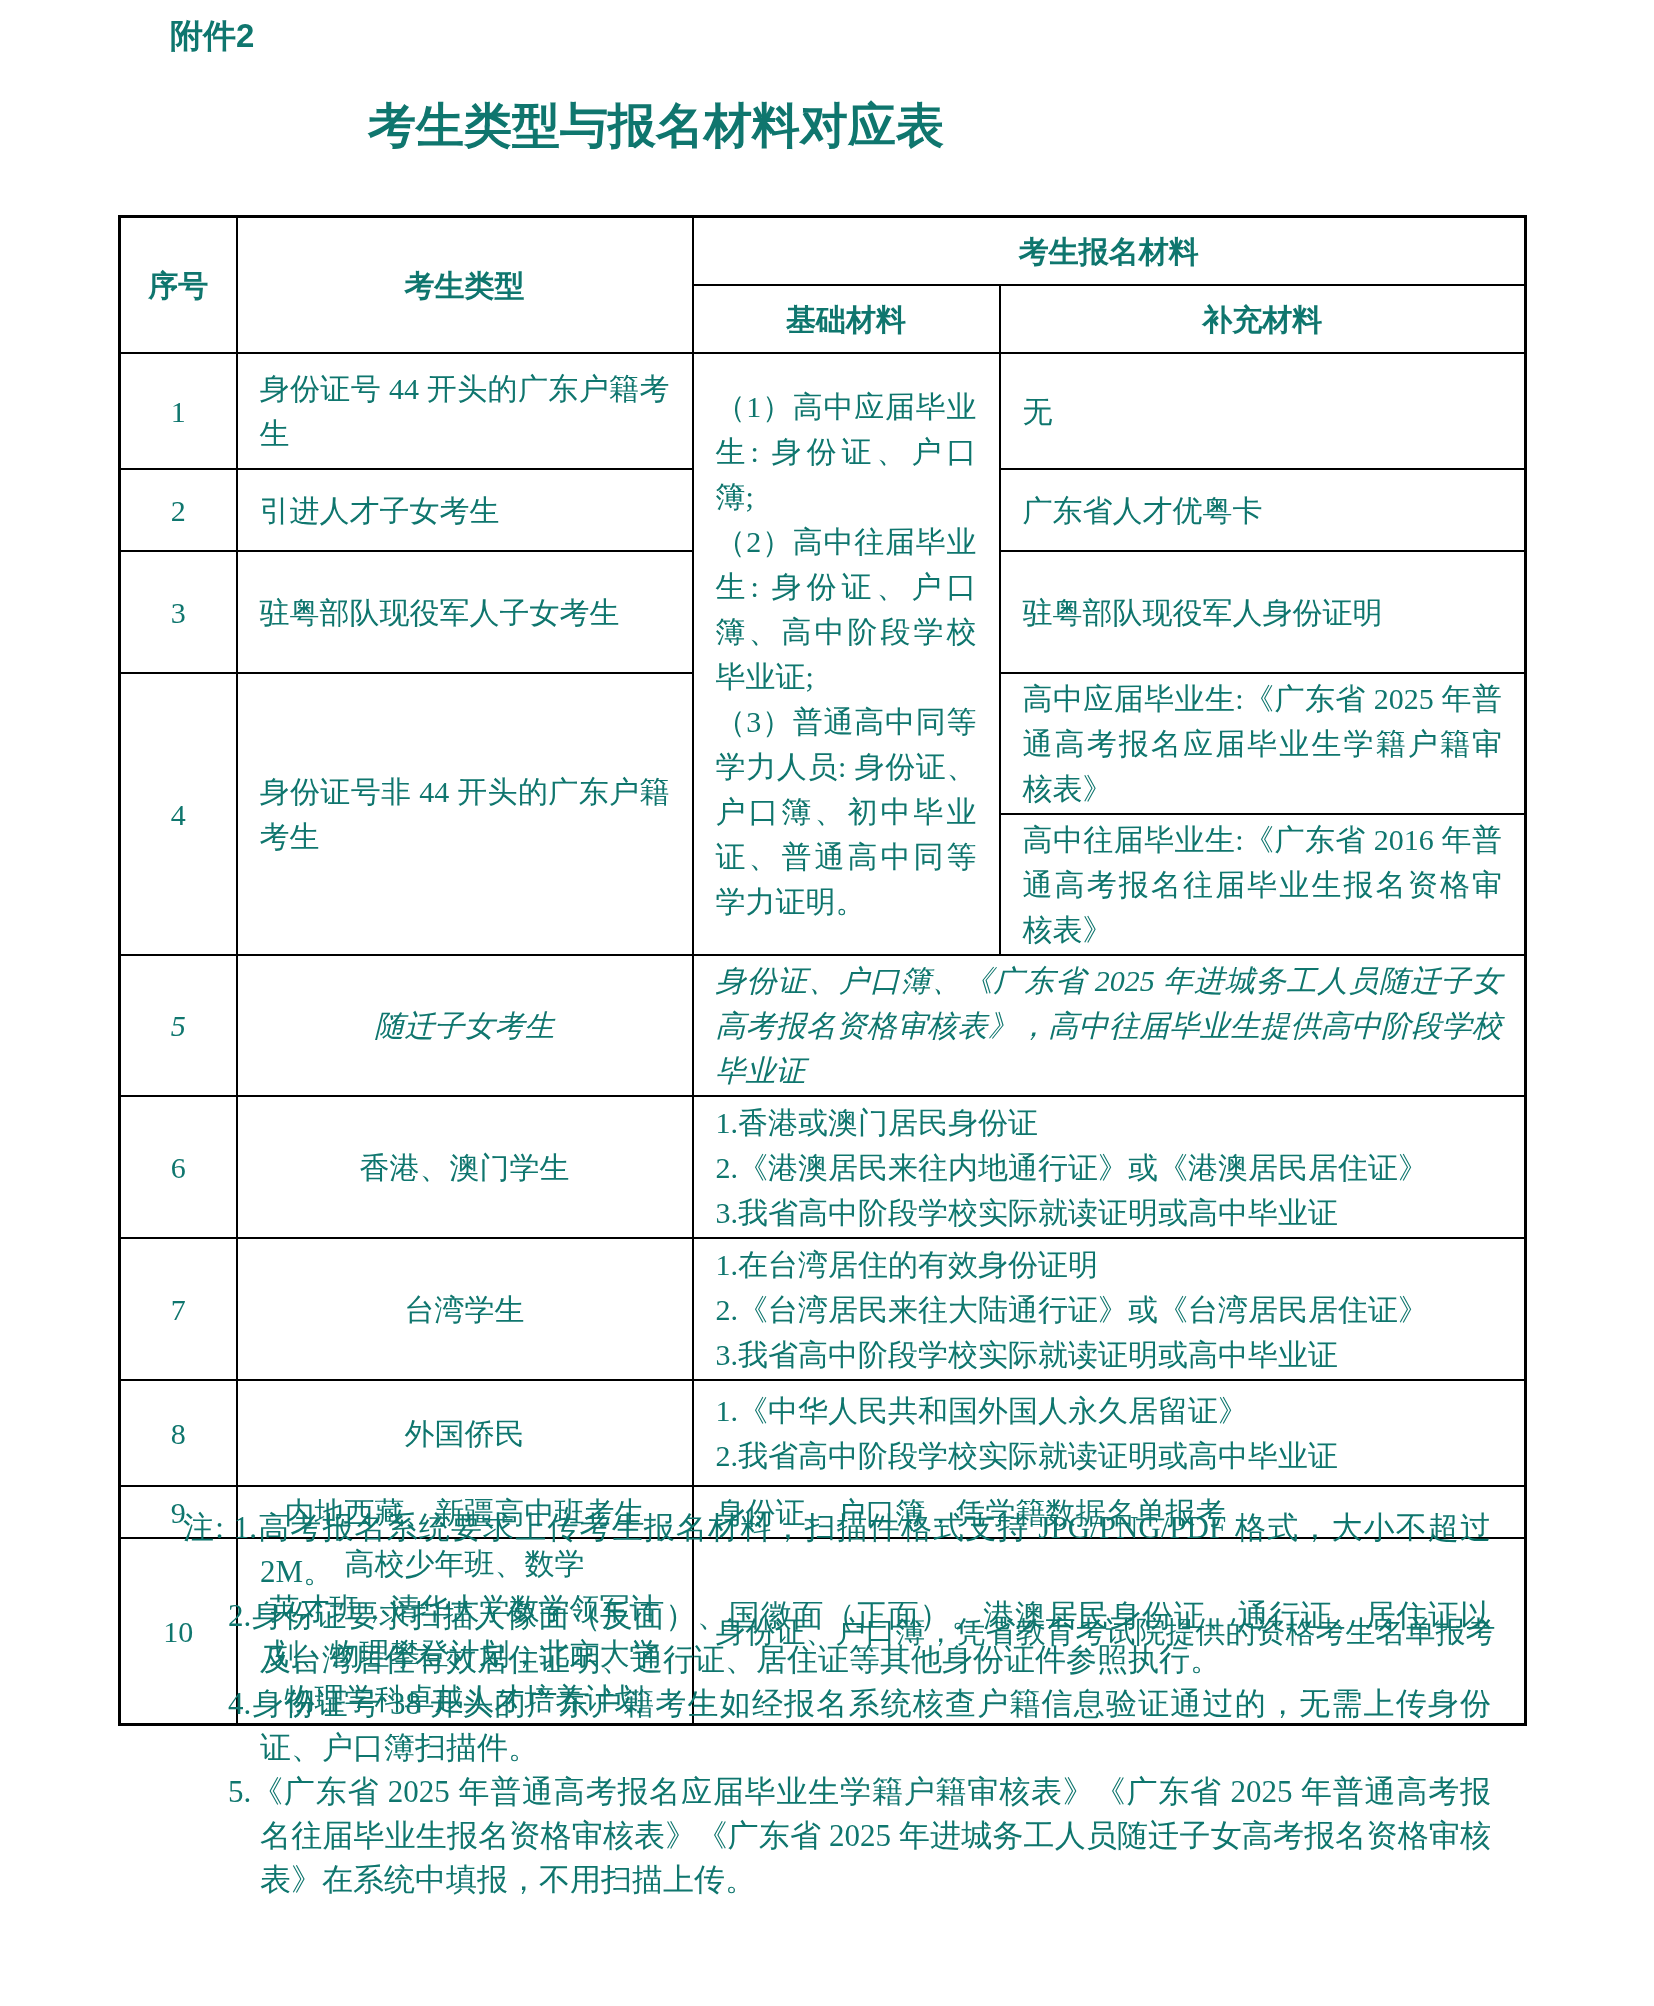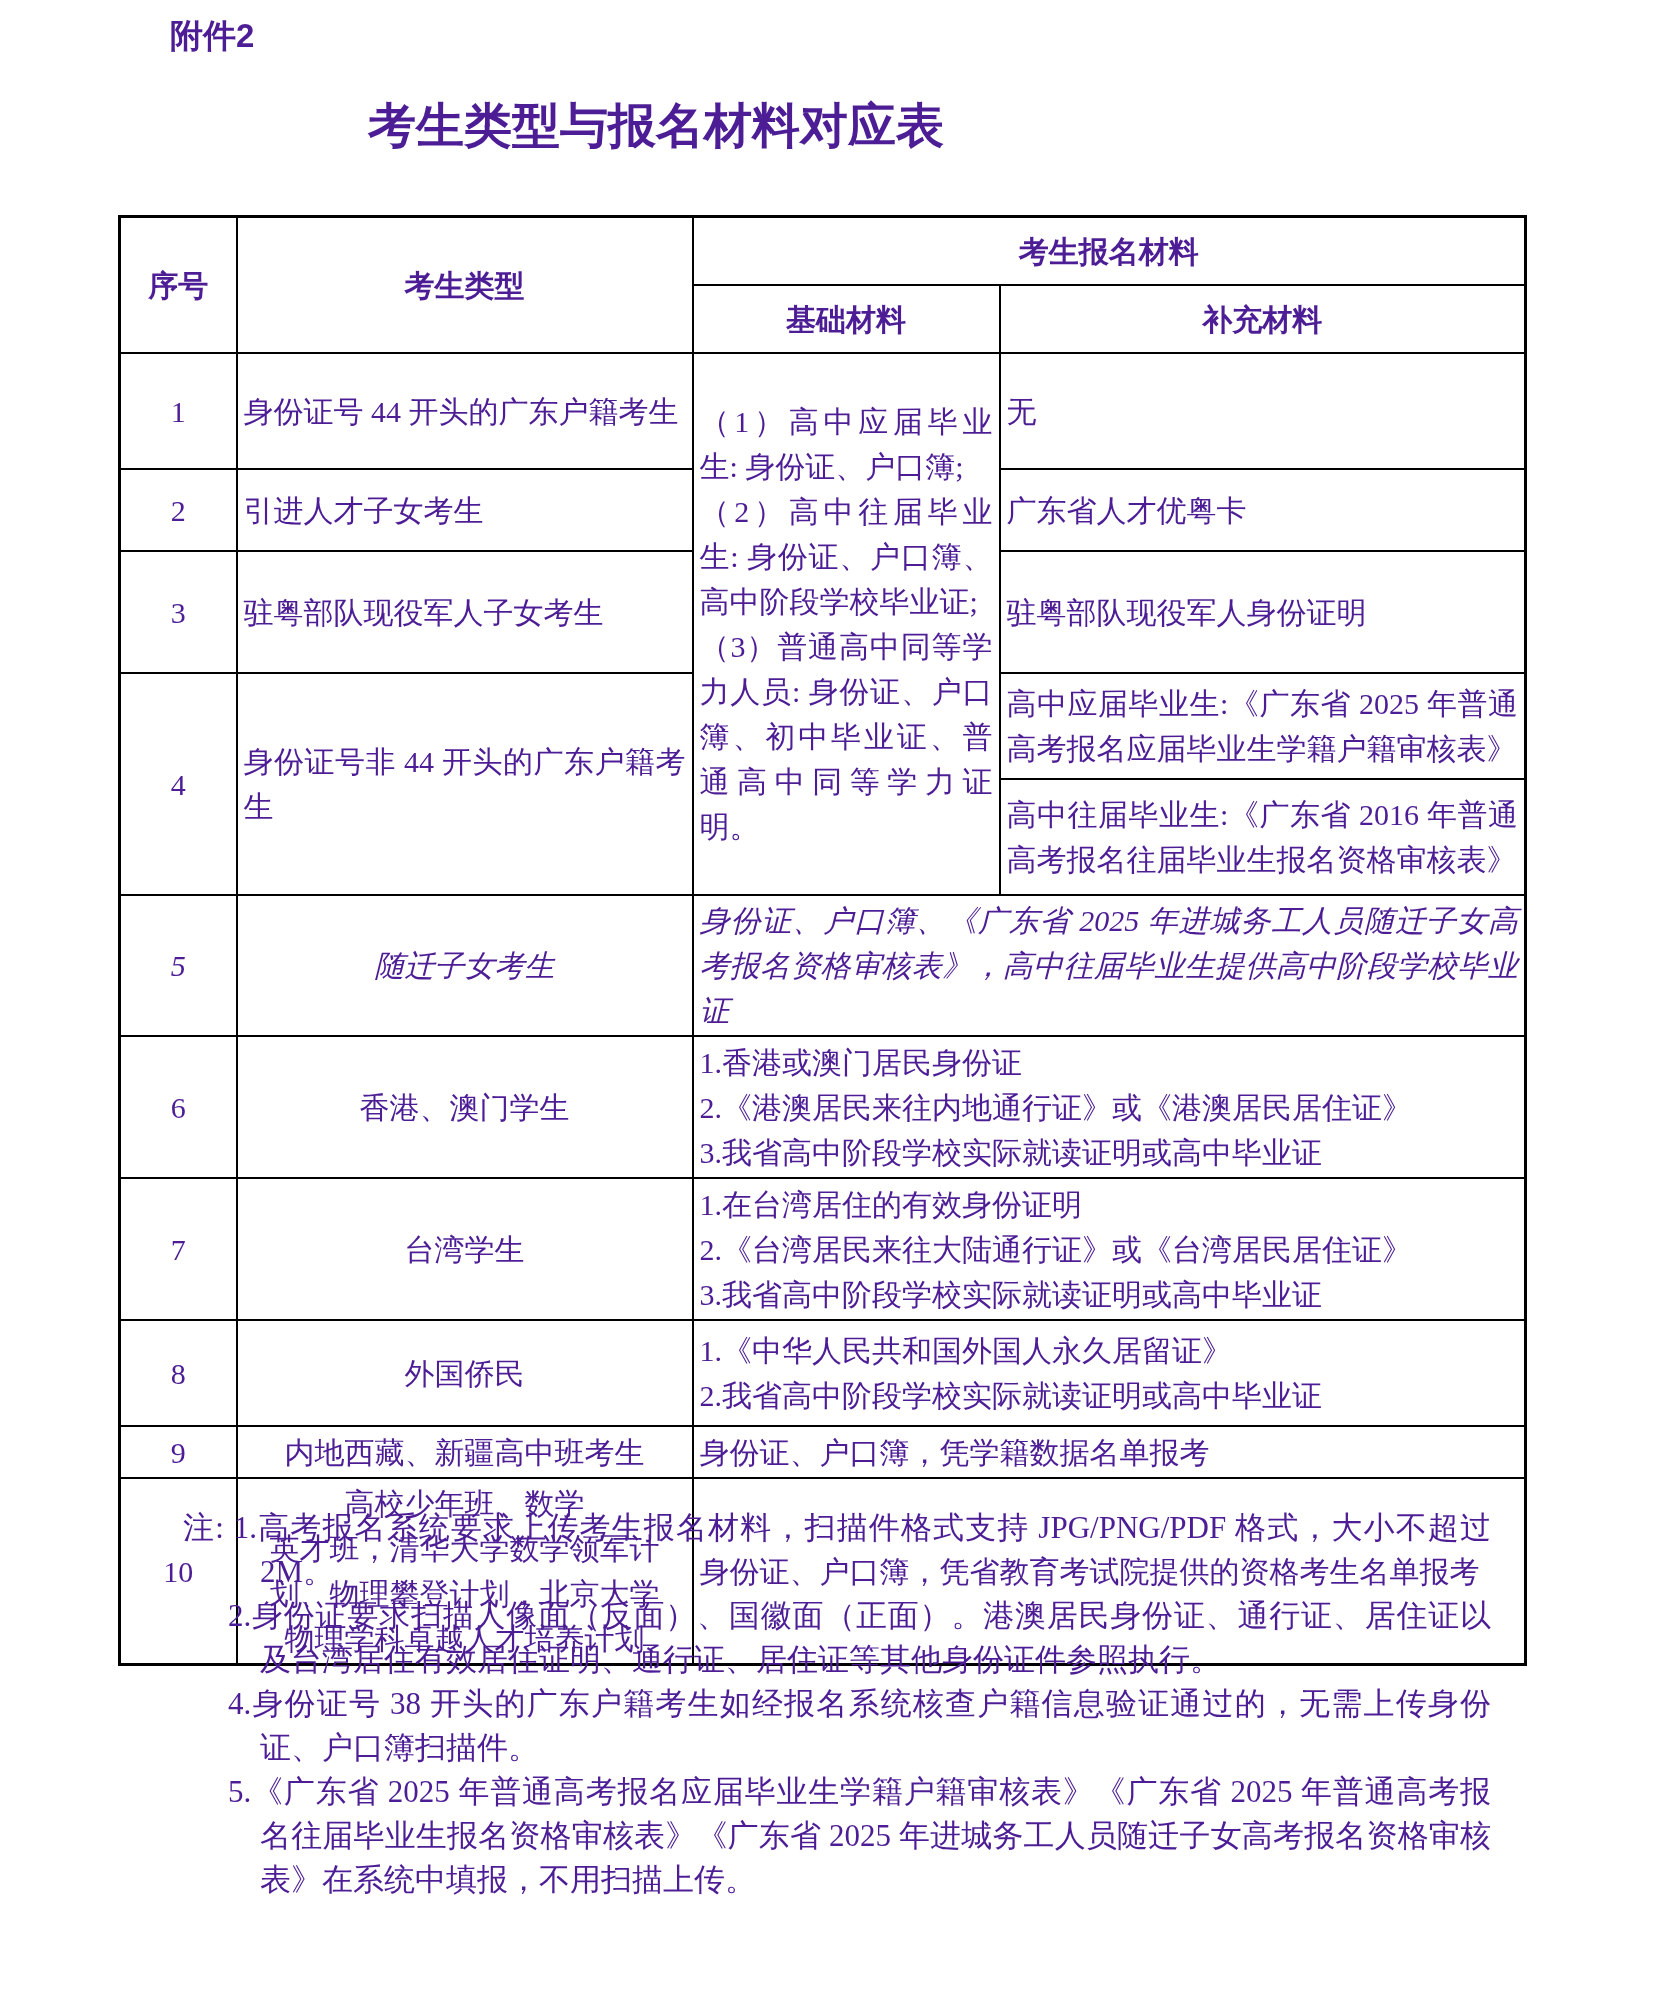--- a/index.html
+++ b/index.html
@@ -1,21 +1,21 @@
 <!DOCTYPE html>
 <html><head>
 <meta charset="utf-8">
 <style>
   html,body { margin:0; padding:0; background:#ffffff; }
   .page {
     position:relative;
     width:1654px;
     height:2006px;
     background:#ffffff;
-    color:#4c1d95;
+    color:#0f766e;
     font-family:"Liberation Serif","DejaVu Serif",serif;
     overflow:hidden;
   }
   .attachment {
     position:absolute; left:170px; top:14px;
     font-size:33px; font-weight:600;
     font-family:"Liberation Sans","DejaVu Sans",sans-serif;
   }
   .title {
     position:absolute; left:368px; top:94px;
@@ -24,21 +24,21 @@
   }
   .table-wrap { position:absolute; left:118px; top:215px; }
   table.doc {
     border-collapse:collapse; table-layout:fixed;
     width:1406px; border:3px solid #000;
   }
   table.doc td {
     border:2px solid #000;
     font-size:30px; line-height:45px;
     vertical-align:middle;
-    padding:2px 6px;
+    padding:2px 22px;
     overflow:hidden;
   }
   td.hd {
     font-family:"Liberation Sans","DejaVu Sans",sans-serif;
     font-weight:bold; font-size:33px;
     text-align:center; padding:0 4px;
   }
   td.seq { text-align:center; padding:0; }
   td.type-left { text-align:justify; padding:2px 14px;margin-left:25px; }
   td.type-center { text-align:center; padding:2px 8px; }

